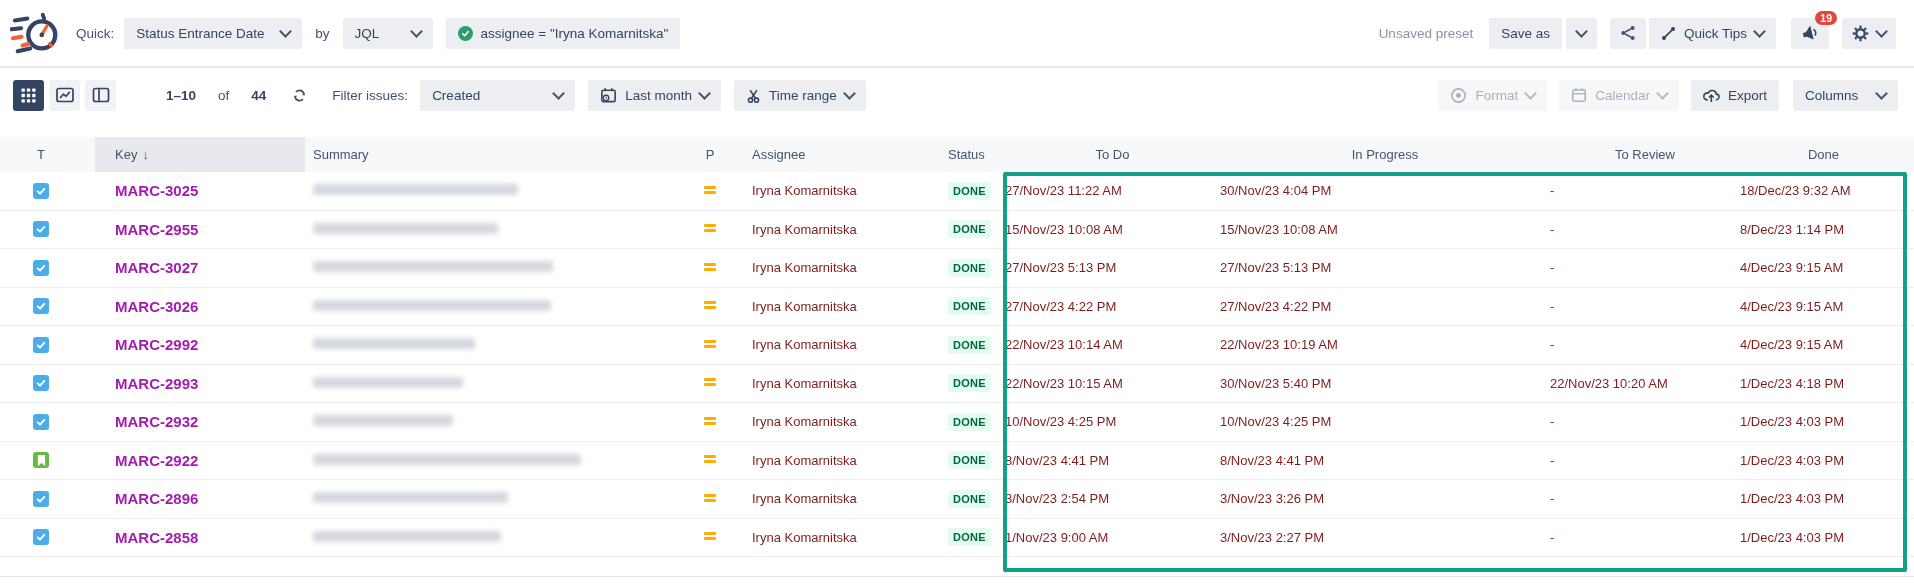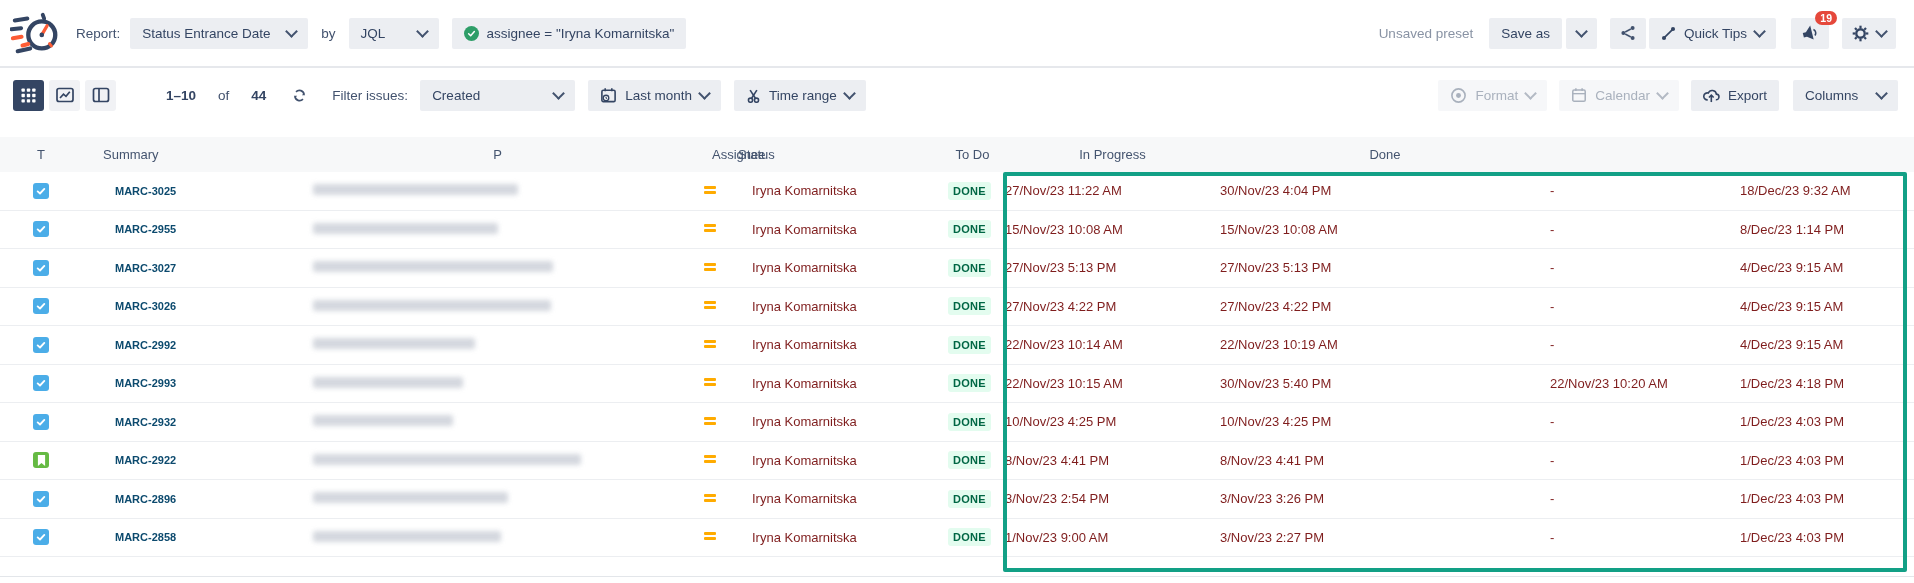--- a/index.html
+++ b/index.html
@@ -40,21 +40,21 @@
   .thead>div{height:100%;display:flex;align-items:center}
   .thead .hc-key{background:#e7e9ed;gap:5px}
   .tr{height:38.5px;border-bottom:1px solid #eceef1;font-size:13px;background:#fff;box-sizing:border-box}
   .c-t{padding-left:6px}
   .c-key{padding-left:20px}
   .c-summary{padding-left:8px}
   .c-p{display:flex;justify-content:center}
   .c-assignee{padding-left:22px}
   .c-status{padding-left:8px}
   .c-date{text-align:left;justify-content:center}
-  .keytxt{font-weight:bold;font-size:11px;color:#0c4a6e}
+  .keytxt{font-weight:bold;font-size:15px;color:#a21caf}
   .sumbar{display:inline-block;height:11px;background:#cdd1d9;border-radius:2px;
           filter:blur(2.5px);opacity:.85}
   .ticon{width:16px;height:16px;border-radius:3px;background:#4bade8;display:inline-flex;
          align-items:center;justify-content:center}
   .ticon .bm{display:none}
   .ticon.type-story{background:#65ba43}
   .ticon.type-story .bm{display:block}
   .prio{display:inline-block;width:12px;height:3px;background:#ffab00;border-radius:1px;
         box-shadow:0 5px 0 #ffab00;margin-top:-5px}
   .alink{color:#7f1d1d;cursor:pointer}
@@ -78,21 +78,21 @@
       <line x1="8" y1="46" x2="21" y2="43" stroke-width="4.2"></line>
     </g>
     <g stroke="#fd5c35" stroke-linecap="round" fill="none">
       <line x1="3" y1="32.5" x2="12" y2="31" stroke-width="4.2"></line>
       <line x1="13" y1="40" x2="19" y2="38.5" stroke-width="4.2"></line>
       <line x1="33" y1="29" x2="38.5" y2="19.5" stroke-width="3.4"></line>
       <line x1="41" y1="38" x2="43" y2="40.5" stroke-width="3"></line>
     </g>
     <circle cx="33" cy="29" r="2.4" fill="#344563"></circle>
   </svg>
-  <span class="tb-label">Report:</span>
+  <span class="tb-label">Quick:</span>
   <div class="btn dd" style="margin-left:10px;width:178px">
     <span>Status Entrance Date</span>
     <span class="chev"></span>
   </div>
   <span class="tb-label" style="margin-left:13px">by</span>
   <div class="btn dd" style="margin-left:13px;width:90px">
     <span>JQL</span>
     <span class="chev"></span>
   </div>
   <div class="btn" style="margin-left:13px">
@@ -266,26 +266,31 @@
   </div>
   <div class="btn dd" style="margin-left:14px;width:105px">
     <span>Columns</span>
     <span class="chev"></span>
   </div>
 </div>
 
 <div class="table-wrap">
   <div class="trow thead">
     <div class="c-t" style="padding-left:10px">T</div>
+    <div class="hc-key c-key">
+      <span>Key</span>
+      <span>↓</span>
+    </div>
     <div class="c-summary">Summary</div>
     <div class="c-p">P</div>
     <div class="c-assignee">Assignee</div>
     <div class="c-status">Status</div>
     <div class="c-date">To Do</div>
     <div class="c-date">In Progress</div>
+    <div class="c-date">To Review</div>
     <div class="c-date">Done</div>
   </div>
 
   <div class="trow tr">
     <div class="c-t"><span class="ticon type-task">
           <svg class="check" width="10" height="10" viewBox="0 0 12 12">
             <path d="M2 6.5 4.8 9 10 3.5" stroke="#fff" stroke-width="2.2" fill="none" stroke-linecap="round" stroke-linejoin="round"></path>
           </svg>
         </span></div>
     <div class="c-key keytxt">MARC-3025</div>

